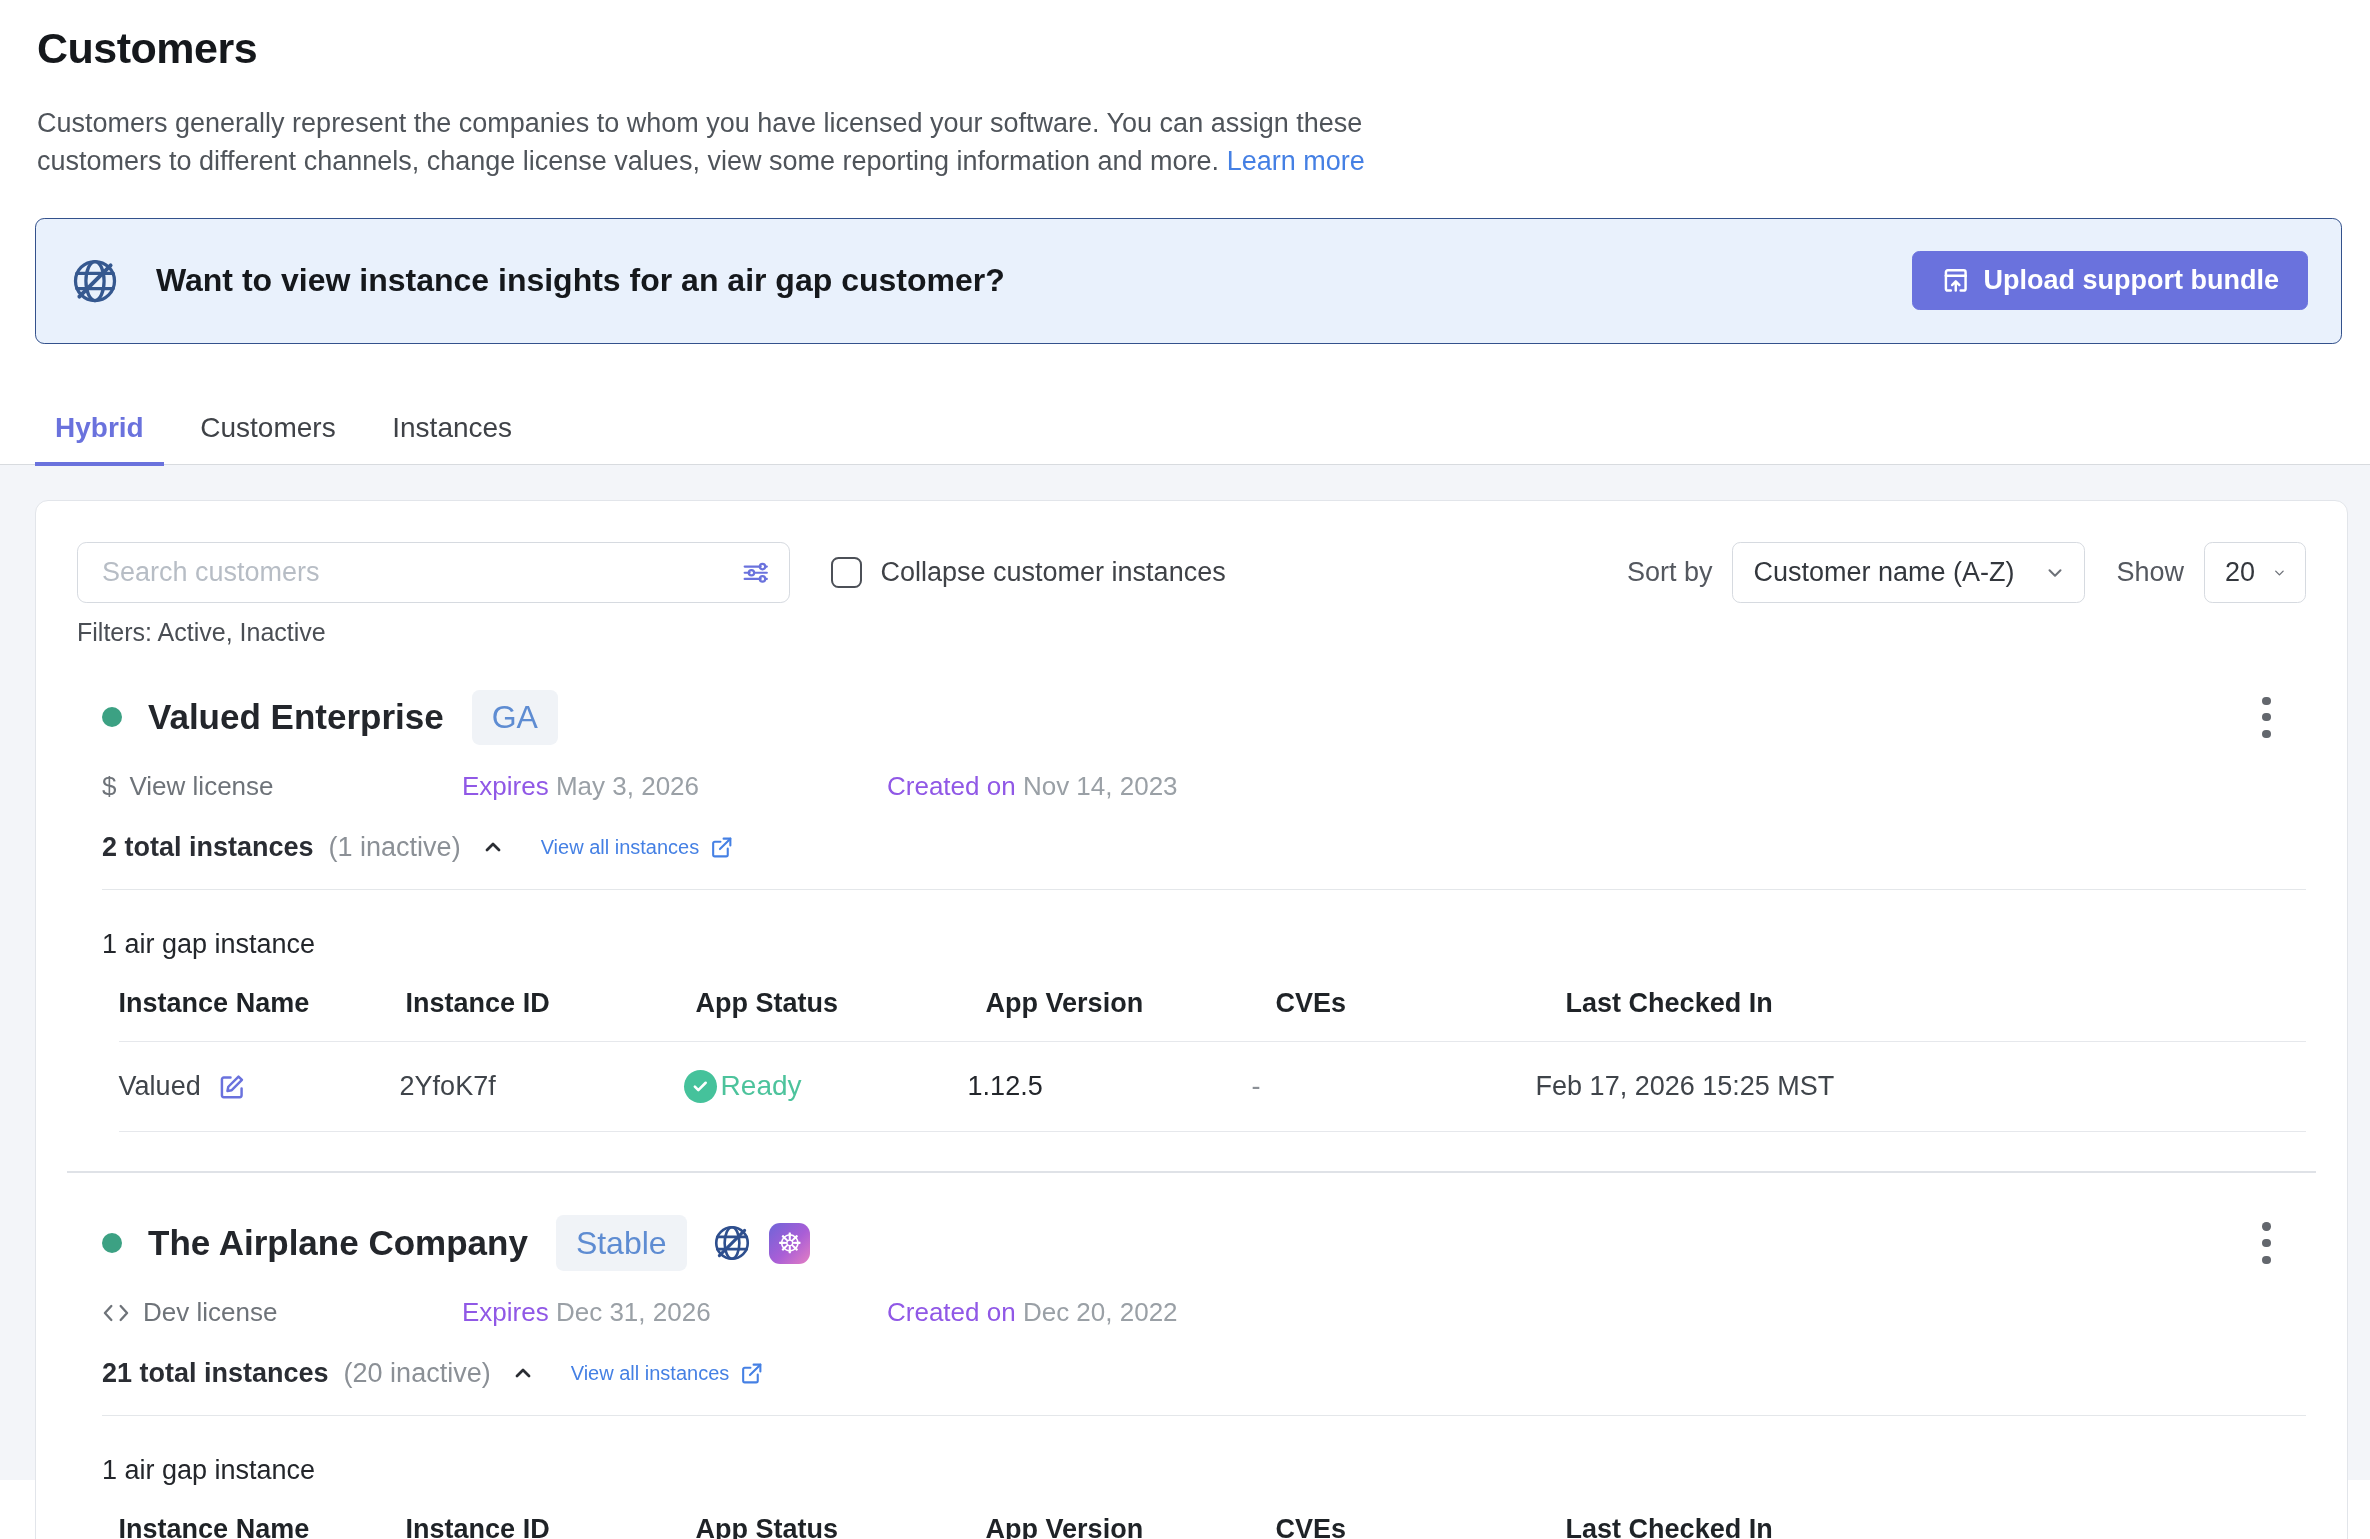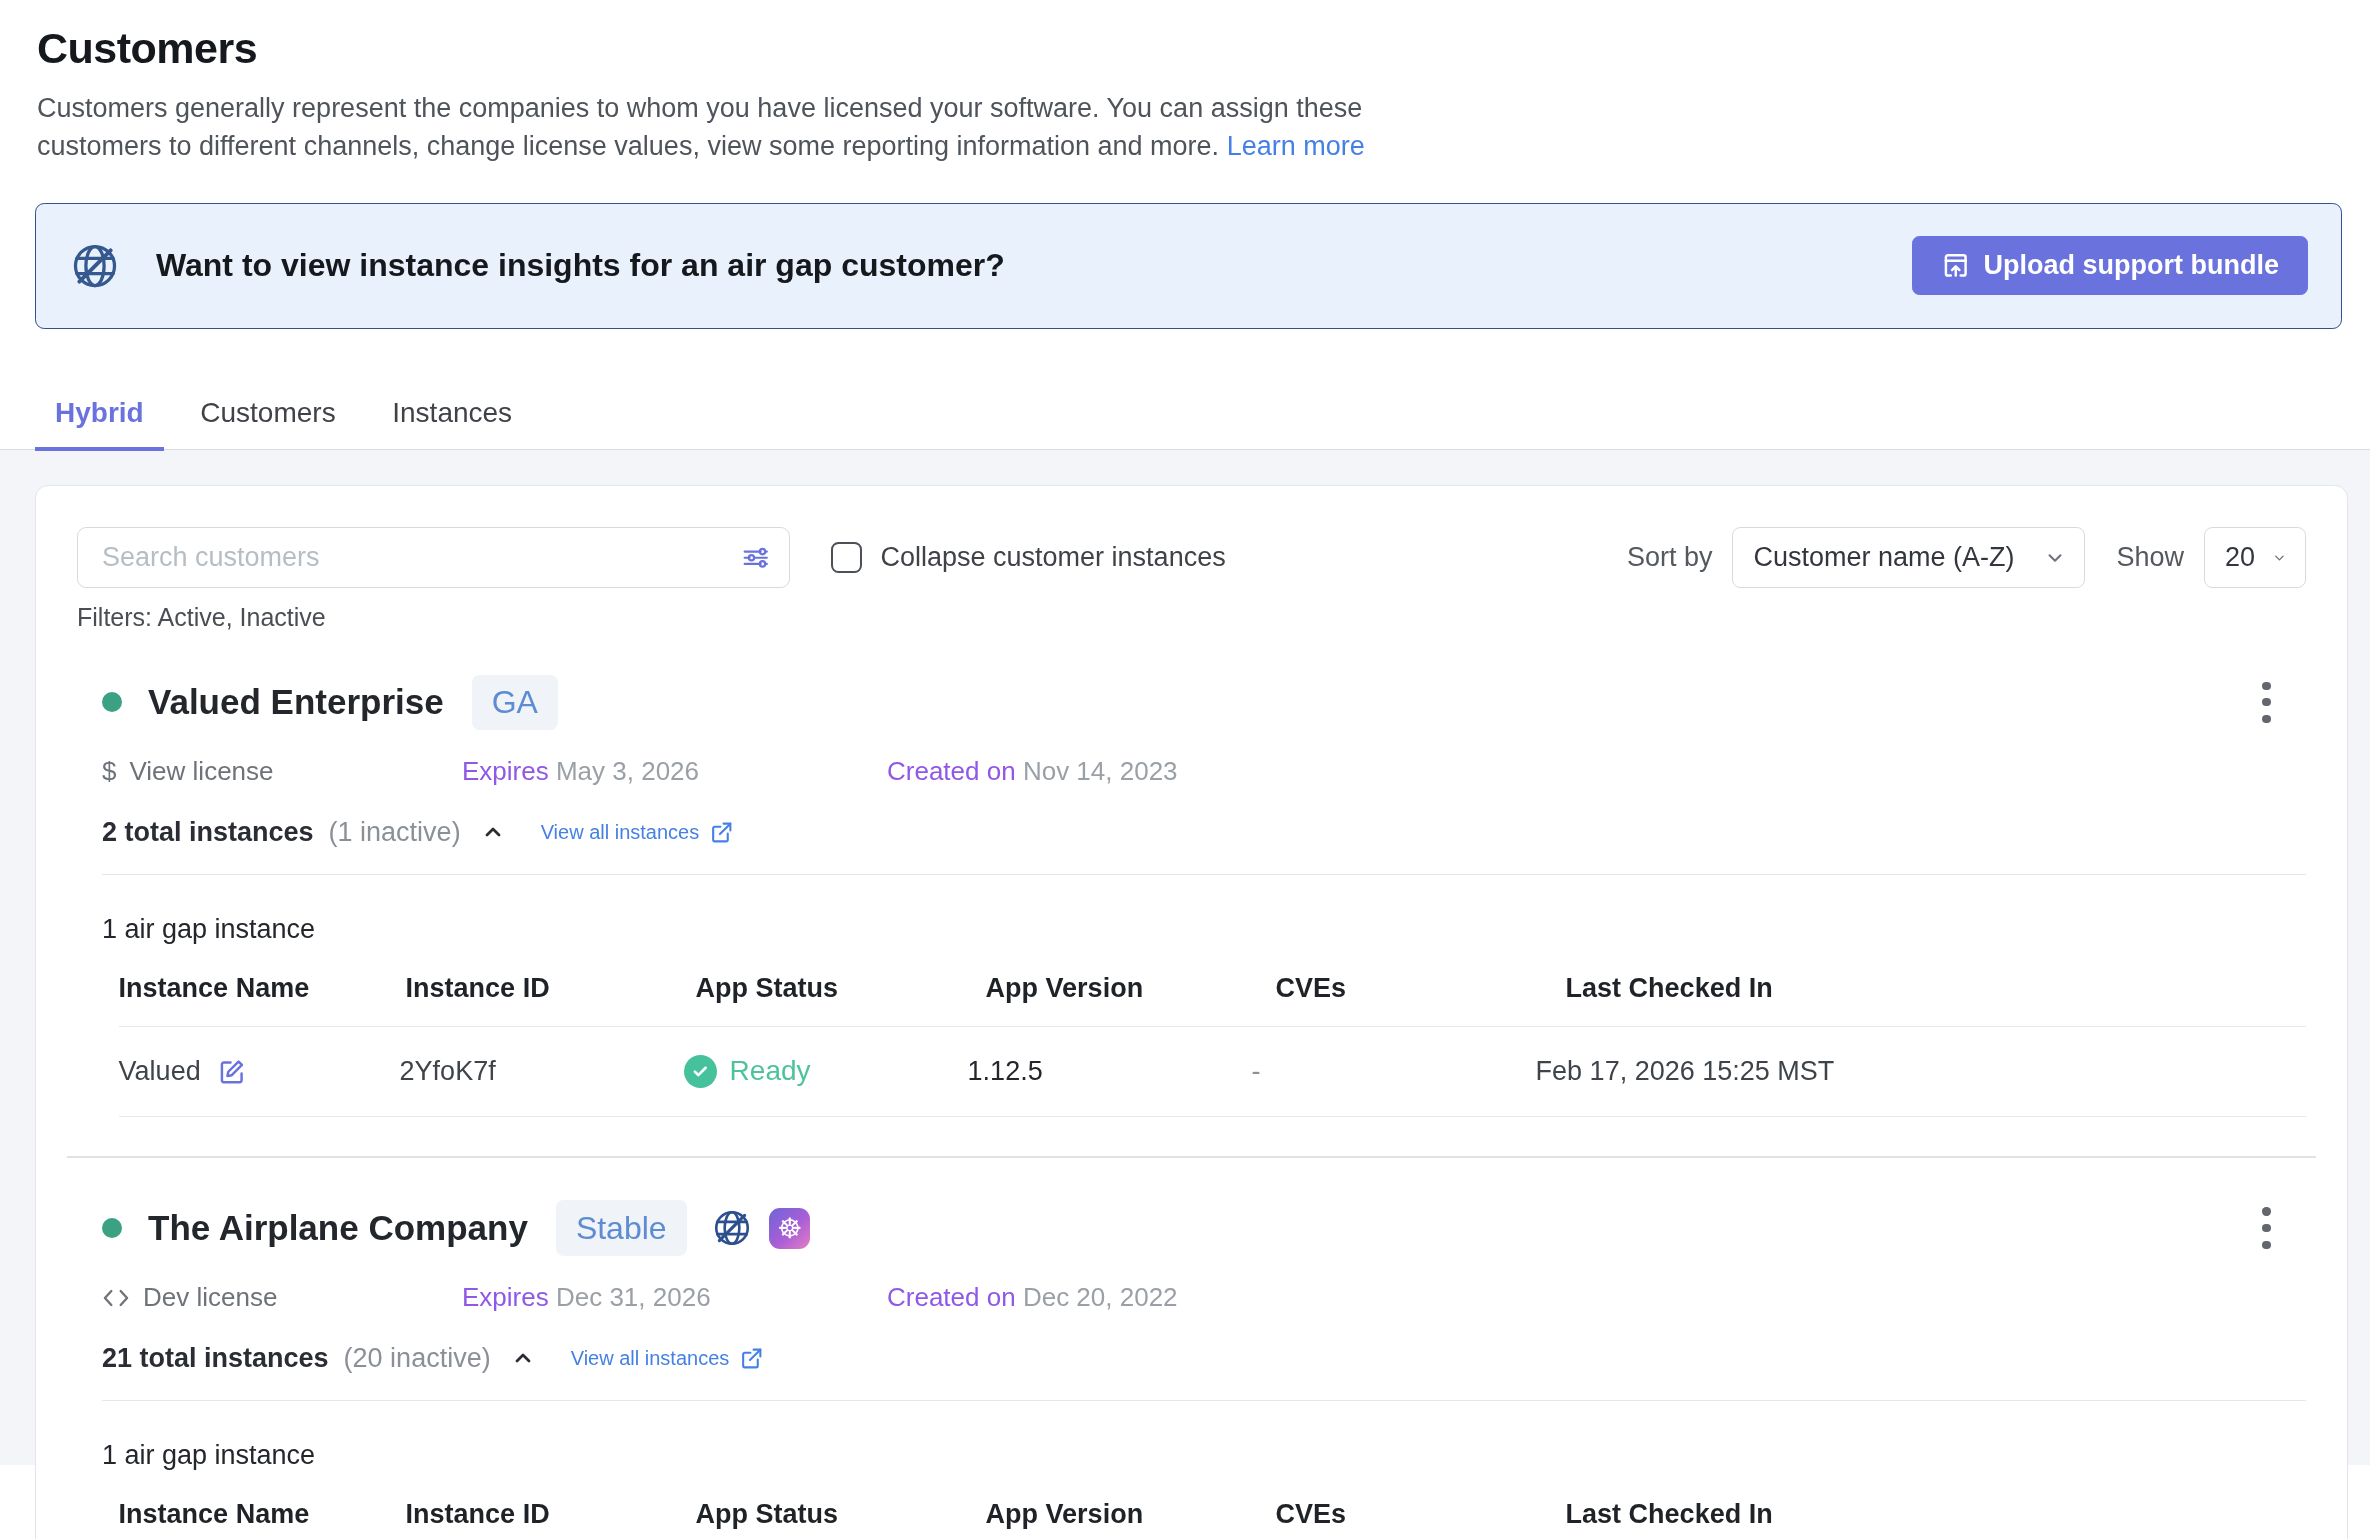--- a/index.html
+++ b/index.html
@@ -2,21 +2,21 @@
 <html style="font-size:14.8px"><head>
 <meta charset="utf-8">
 <style>
   * { margin:0; padding:0; box-sizing:border-box; }
   html,body { width:2370px; height:1539px; overflow:hidden; background:#fff;
     font-family:"Liberation Sans", sans-serif; color:#23262b; }
 
   
   .header { position:relative; padding:24px 37px 0 37px; background:#fff; }
   .page-title { font-size:43px; font-weight:800; color:#15181c; letter-spacing:-0.5px; }
-  .page-desc { margin-top:16px; max-width:1357px; font-size:27px; line-height:1.42; color:#4f545a; }
+  .page-desc { margin-top:31px; max-width:1357px; font-size:27px; line-height:1.42; color:#4f545a; }
   .link { color:#4580e4; text-decoration:none; cursor:pointer; }
   .header-actions { position:absolute; right:24px; top:65px; display:flex; gap:24px; }
   .btn { display:flex; align-items:center; justify-content:center; gap:13px;
          height:59px; border-radius:7.4px; font-size:27px; font-weight:700; cursor:pointer; }
   .btn-outline { padding:0 26px; color:#6a72dd; background:#f7f8fe; border:1.8px solid #6a72dd; }
   .btn-solid { padding:0 28px; color:#fff; background:#6a72dd; border:1.8px solid #6a72dd; }
   .chev { width:22px; height:22px; }
 
   
   .banner { margin:37px 28px 0 35px; height:126px; display:flex; align-items:center;
@@ -87,21 +87,21 @@
   .hr { border-top:1.8px solid #e4e7ea; margin-top:26px; }
   .airgap-line { margin-top:39px; font-size:27px; color:#23262b; }
 
   .itable { margin:28px 0 0 16.6px; }
   .trow { display:grid; grid-template-columns:281px 284px 284px 284px 284px auto; align-items:center; }
   .thead { font-size:27px; font-weight:700; color:#1f2327; padding-bottom:22px;
            border-bottom:1.8px solid #e6e8ec;gap:6px; }
   .tbody { font-size:27px; color:#3f444a; padding:28px 0; border-bottom:1.8px solid #e6e8ec; }
   .cell-name { display:flex; align-items:center; gap:16.6px; }
   .edit-icon { width:29.5px; height:29.5px; cursor:pointer; }
-  .cell-status { display:flex; align-items:center; gap:13px; color:#4dc39c; font-size:28px; }
+  .cell-status { display:flex; align-items:center; gap:4px; color:#4dc39c; font-size:28px; }
   .ok-circle { width:33px; height:33px; border-radius:50%; background:#45c29b; display:flex;
                align-items:center; justify-content:center; }
   .ok-circle svg { width:18.5px; height:18.5px; }
   .cell-version { color:#23262b; }
   .cell-cves { color:#8b9096; }
   .customer-divider { border-top:2.8px solid #dfe2e7; margin:39px 31px 0; }
 </style>
 </head>
 <body>
 

